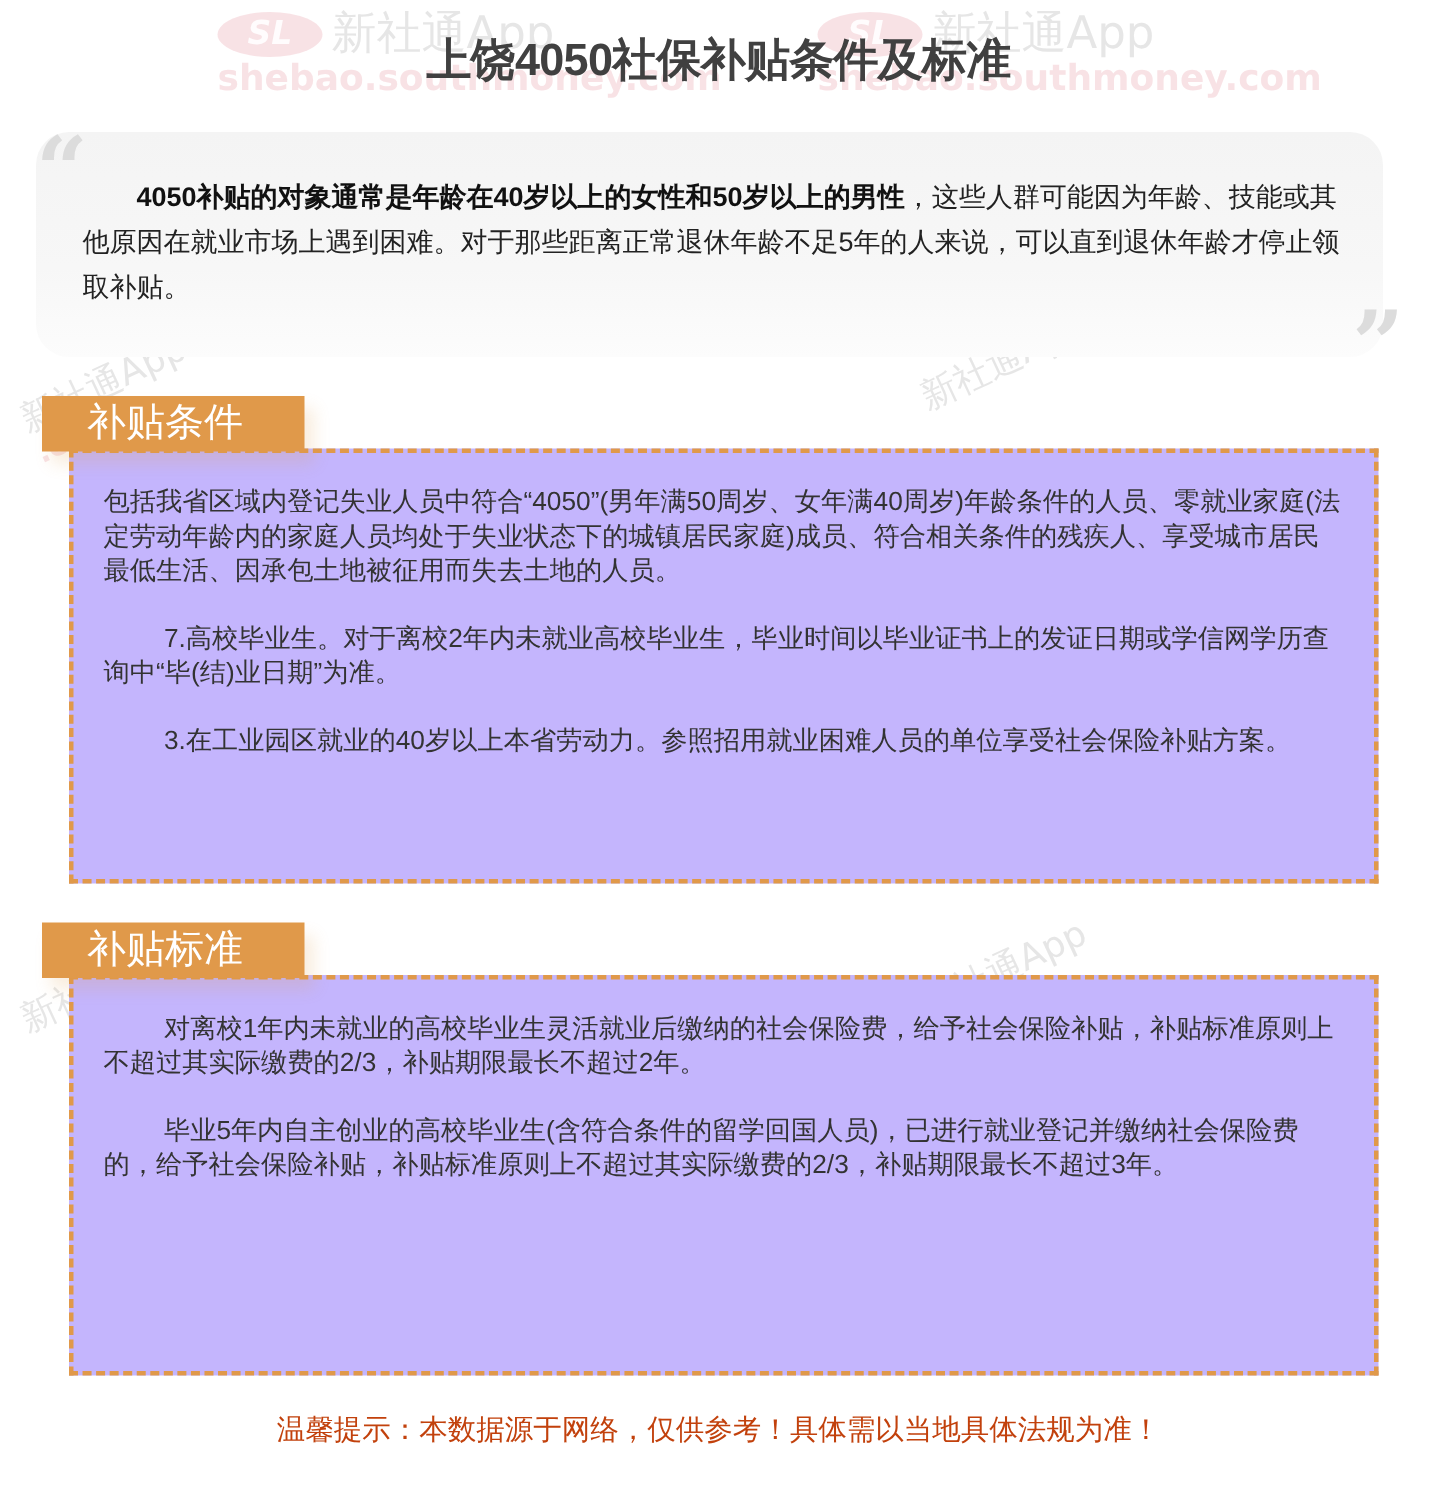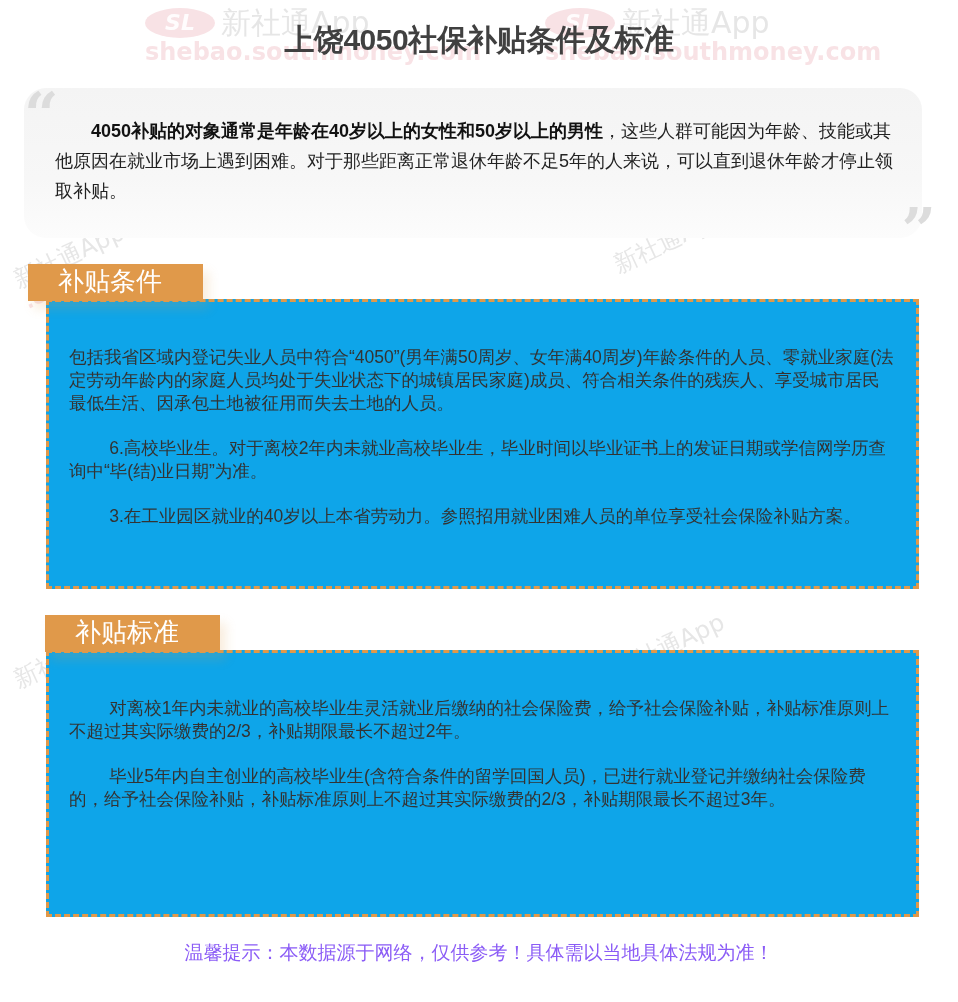--- a/index.html
+++ b/index.html
@@ -89,35 +89,35 @@
       font-size: 26px;
       padding-left: 30px;
       line-height: 34px;
       box-shadow: 6px 8px 10px rgba(224,153,74,0.18);
       z-index: 2;
       font-family: "Liberation Sans", "DejaVu Sans", sans-serif;
     }
     .section-box {
       position: absolute; left: 46px;
       width: 873px;
-      background: #0ea5e9;
+      background: #c4b5fd;
       border: 3px dashed #e0994a;
-      padding: 44px 20px 0 20px;
+      padding: 21px 20px 0 20px;
     }
     .section-box p {
       font-size: 17.5px; line-height: 23px; color: #333333;
       margin-bottom: 22px;
       font-family: "Liberation Sans", "DejaVu Sans", sans-serif;
     }
     .section-box p.indent { text-indent: 2.3em; }
 
     .footer-note {
       position: absolute; left: 0; top: 940px; width: 958px;
       text-align: center;
-      font-size: 19px; color: #8b5cf6;
+      font-size: 19px; color: #c2410c;
       font-family: "Liberation Sans", "DejaVu Sans", sans-serif;
     }
   </style>
 </head>
 <body>
 
 <div class="page">
 
   <div class="wm-layer">
     <div class="wm" style="left:145px; top:8px;">
@@ -191,25 +191,25 @@
 
     <div class="intro">
       <span class="quote-open">“</span>
       <p><b>4050补贴的对象通常是年龄在40岁以上的女性和50岁以上的男性</b><span>，这些人群可能因为年龄、技能或其他原因在就业市场上遇到困难。对于那些距离正常退休年龄不足5年的人来说，可以直到退休年龄才停止领取补贴。</span></p>
       <span class="quote-close">”</span>
     </div>
 
     <div class="section-badge" style="top:264px;">补贴条件</div>
     <div class="section-box" style="top:299px; height:290px;">
       <p>包括我省区域内登记失业人员中符合“4050”(男年满50周岁、女年满40周岁)年龄条件的人员、零就业家庭(法定劳动年龄内的家庭人员均处于失业状态下的城镇居民家庭)成员、符合相关条件的残疾人、享受城市居民最低生活、因承包土地被征用而失去土地的人员。</p>
-      <p class="indent">6.高校毕业生。对于离校2年内未就业高校毕业生，毕业时间以毕业证书上的发证日期或学信网学历查询中“毕(结)业日期”为准。</p>
+      <p class="indent">7.高校毕业生。对于离校2年内未就业高校毕业生，毕业时间以毕业证书上的发证日期或学信网学历查询中“毕(结)业日期”为准。</p>
       <p class="indent">3.在工业园区就业的40岁以上本省劳动力。参照招用就业困难人员的单位享受社会保险补贴方案。</p>
     </div>
 
-    <div class="section-badge" style="top:615px;margin-left:17px;">补贴标准</div>
+    <div class="section-badge" style="top:615px;">补贴标准</div>
     <div class="section-box" style="top:650px; height:267px;">
       <p class="indent">对离校1年内未就业的高校毕业生灵活就业后缴纳的社会保险费，给予社会保险补贴，补贴标准原则上不超过其实际缴费的2/3，补贴期限最长不超过2年。</p>
       <p class="indent">毕业5年内自主创业的高校毕业生(含符合条件的留学回国人员)，已进行就业登记并缴纳社会保险费的，给予社会保险补贴，补贴标准原则上不超过其实际缴费的2/3，补贴期限最长不超过3年。</p>
     </div>
 
     <div class="footer-note">温馨提示：本数据源于网络，仅供参考！具体需以当地具体法规为准！</div>
   </div>
 </div>
 
 </body></html>

